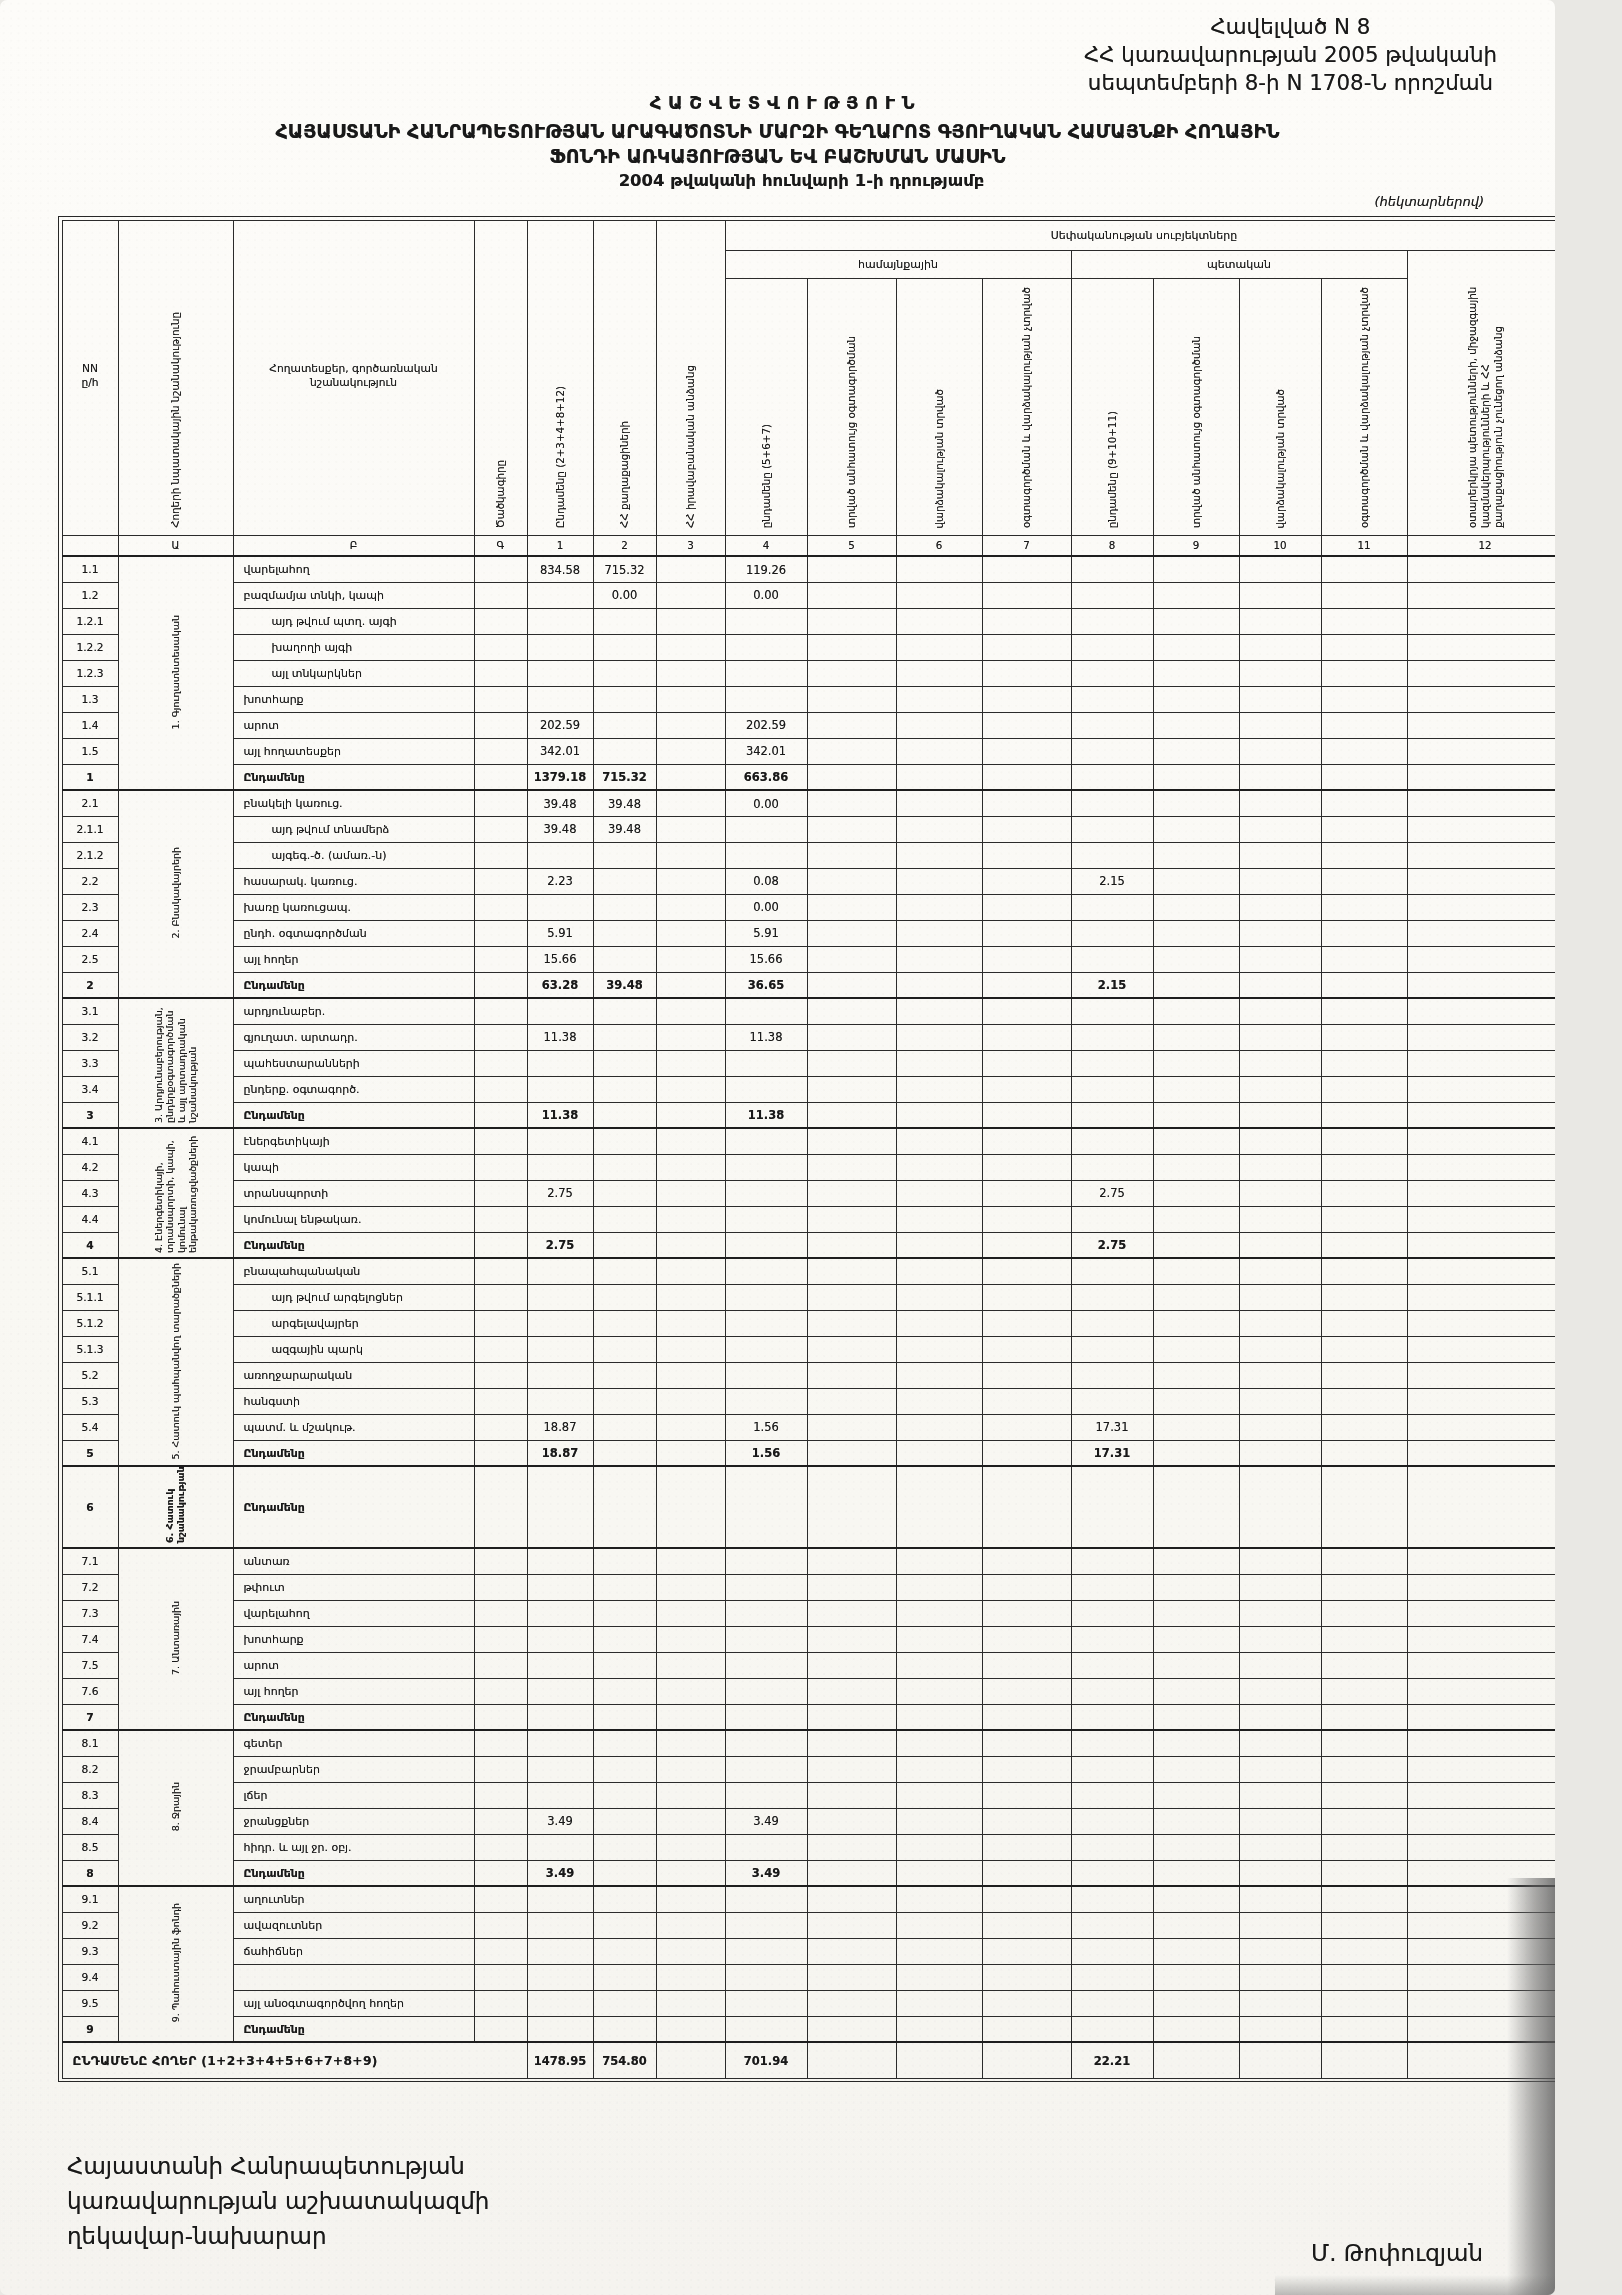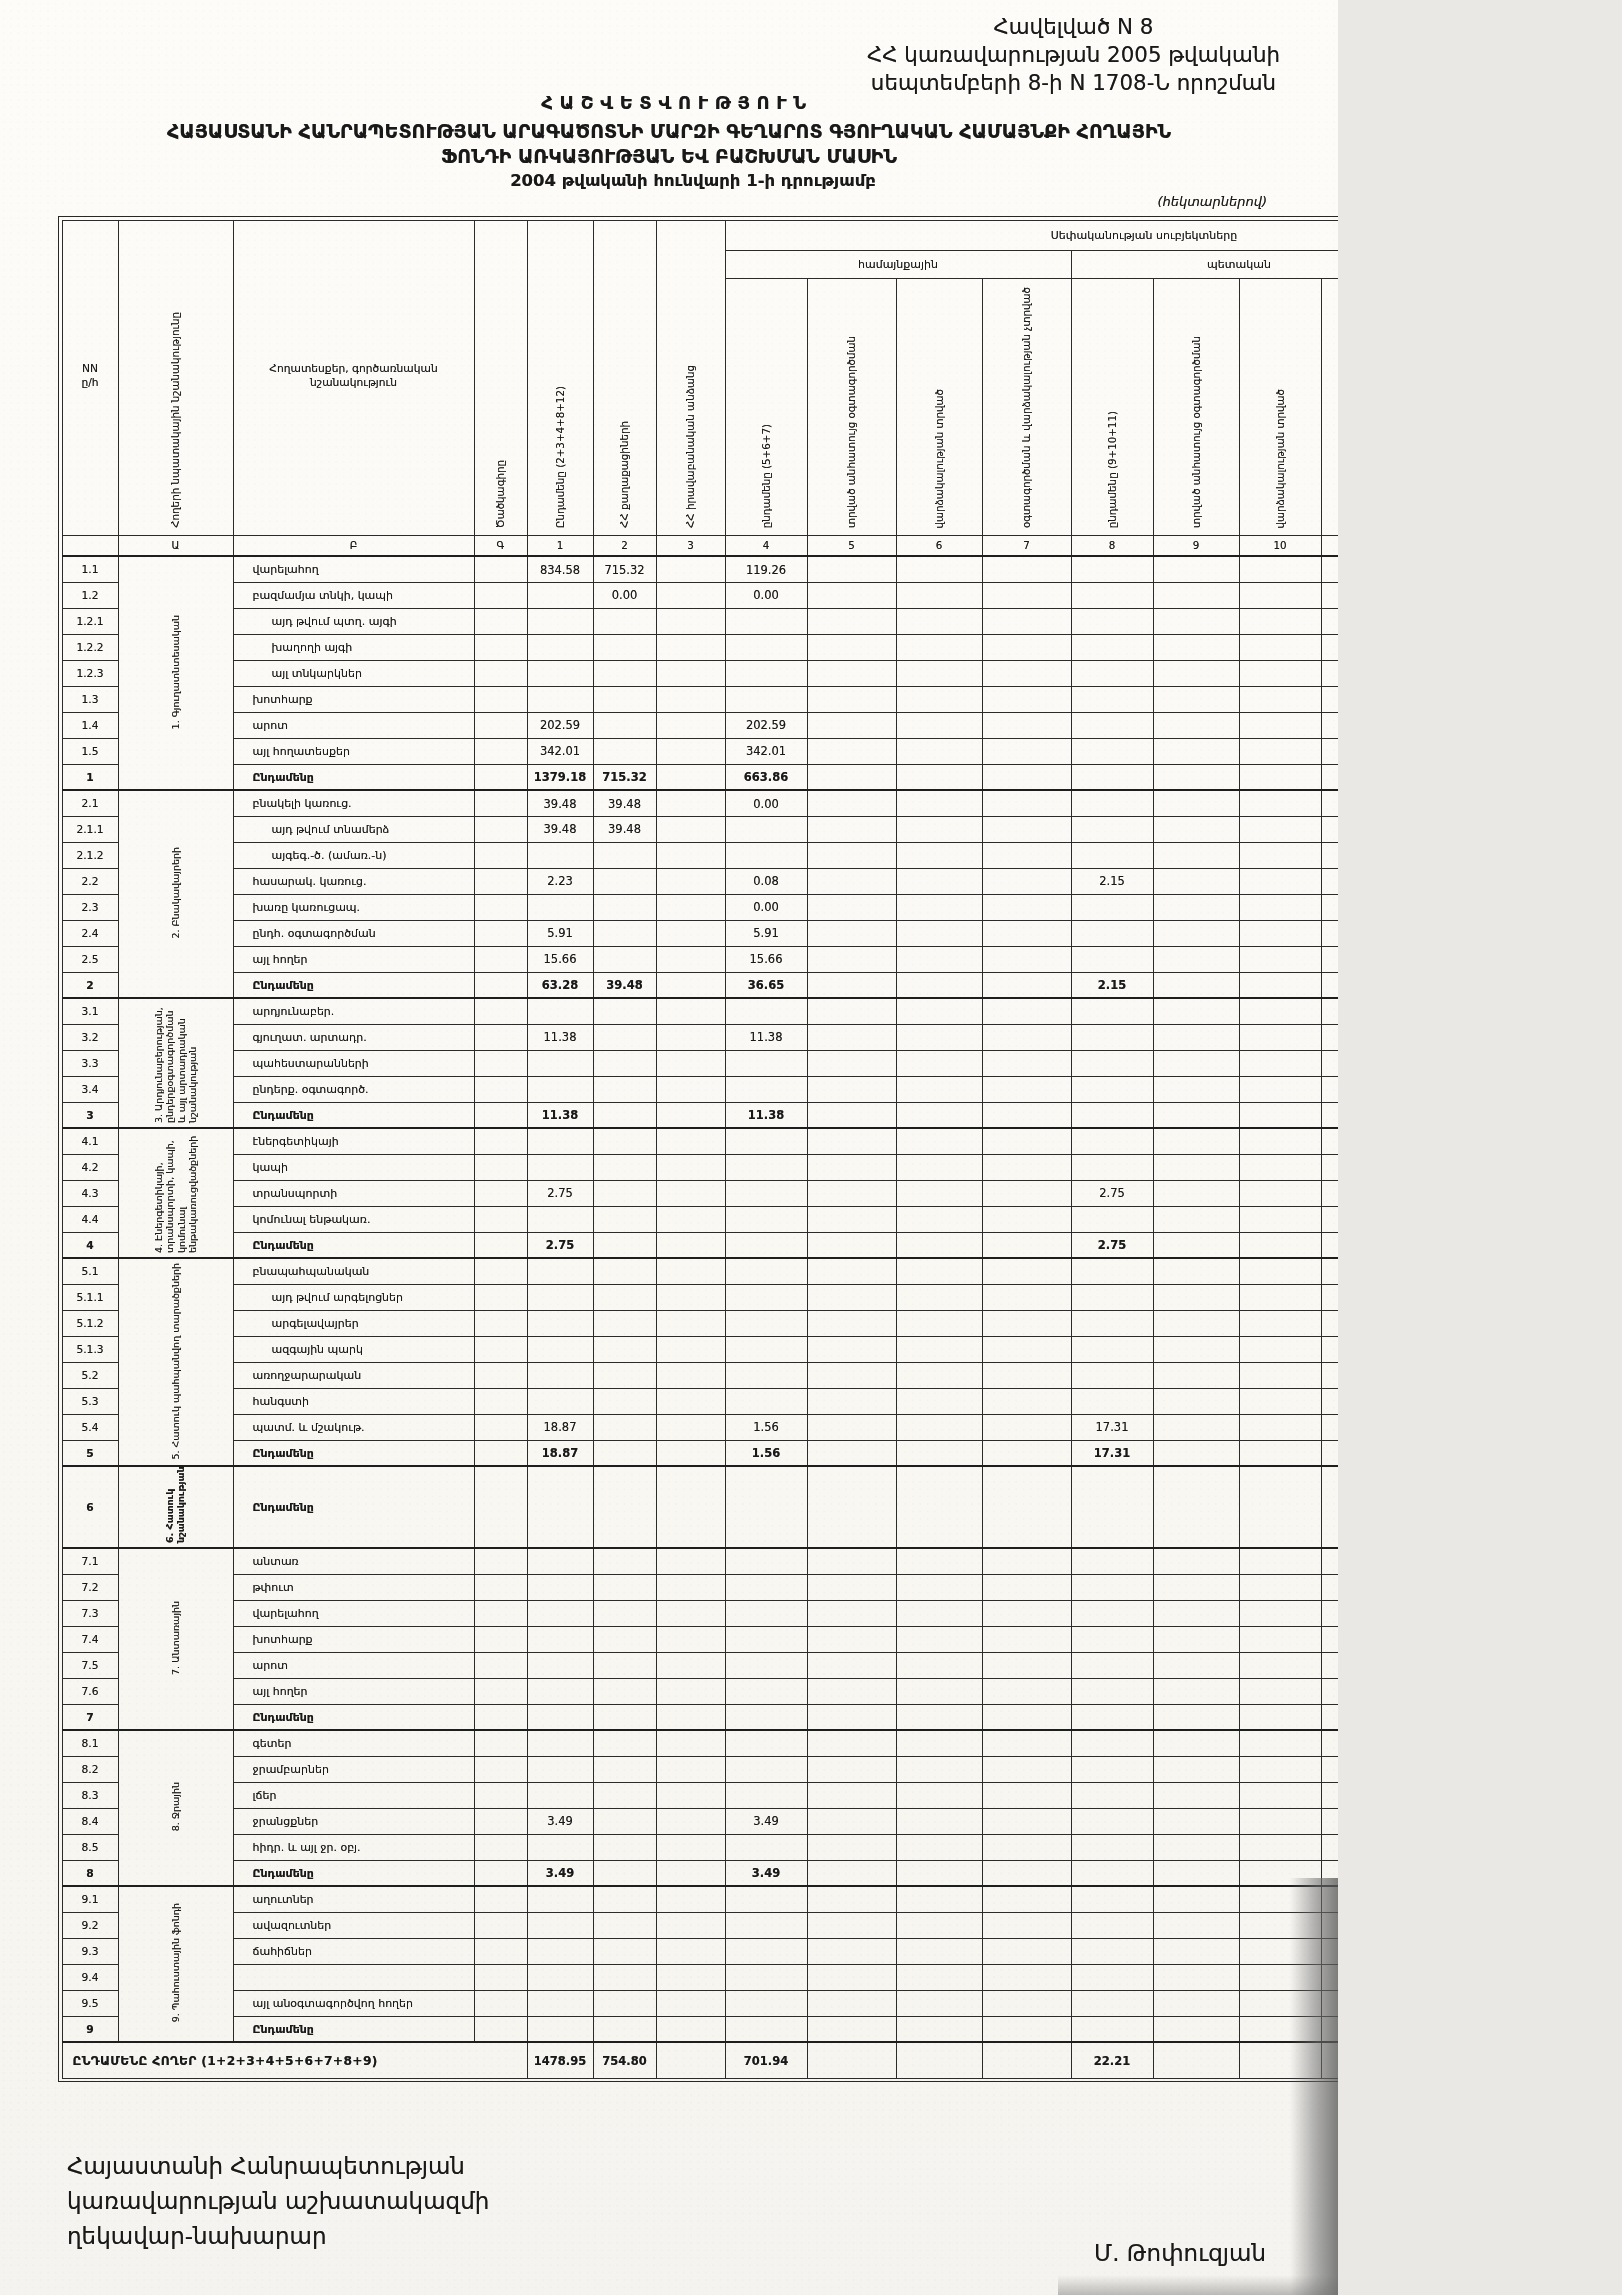--- a/index.html
+++ b/index.html
@@ -3,27 +3,28 @@
 <meta charset="utf-8">
 <style>
   * { box-sizing: border-box; }
   html, body { margin: 0; padding: 0; }
   body {
     width: 1622px; height: 2295px;
     background: #e9e8e4;
     font-family: "DejaVu Sans", sans-serif;
   }
   .page {
-    position: relative; width: 1338px; height: 2295px; overflow: hidden;
+    position: relative; width: 1555px; height: 2295px; overflow: hidden;
     background:
       radial-gradient(rgba(0,0,0,0.016) 0.8px, transparent 1px) 0 0 / 7.4px 7.4px,
       linear-gradient(180deg, #f8f7f4 0%, #f4f3ef 55%, #f0efeb 100%);
     color: #1d1d1d;
     text-shadow: 0 0 0.5px rgba(15,15,15,0.55);
     filter: contrast(1.04) blur(0.2px);
+    border-radius: 7px;
   }
 
   
   .appendix {
     position: absolute; top: 13px; right: 58px;
     text-align: center; font-size: 21.4px; line-height: 28px;
   }
   .title {
     position: absolute; top: 92px; left: 0; width: 100%;
     text-align: center; font-size: 18px; font-weight: bold; letter-spacing: 6.6px; padding-left: 16px;
@@ -65,21 +66,21 @@
     max-height: 245px;
     text-align: left;
   }
   th.rs3 .vert { max-height: 303px; }
 
   tbody tr { height: 26px; }
   tbody tr.tall-row { height: 82px; }
   td.nn-cell { font-size: 10.7px; text-align: center; padding: 0 1.6px; }
   td.sec-cell { text-align: center; vertical-align: middle; }
   .sec-label { font-size: 9.5px; line-height: 1.2; }
-  td.label-cell { font-size: 11px; white-space: nowrap; padding-left: 19px; }
+  td.label-cell { font-size: 11px; white-space: nowrap; padding-left: 10px; }
   td.label-cell.ind { padding-left: 38px; }
   td.num-cell { font-size: 11.5px; text-align: center; }
   tr.total-row { font-weight: bold; }
   tr.sec-start td { border-top: 2px solid #222; }
   tr.grand-total { height: 36px; font-weight: bold; }
   td.gt-label { font-size: 12.3px; text-align: left; padding-left: 10px; letter-spacing: 0.3px; }
 
   
   .footer-left { position: absolute; left: 67px; top: 2149px; font-size: 23px; line-height: 35px; }
   .footer-right { position: absolute; right: 72px; top: 2240px; font-size: 23px; }

